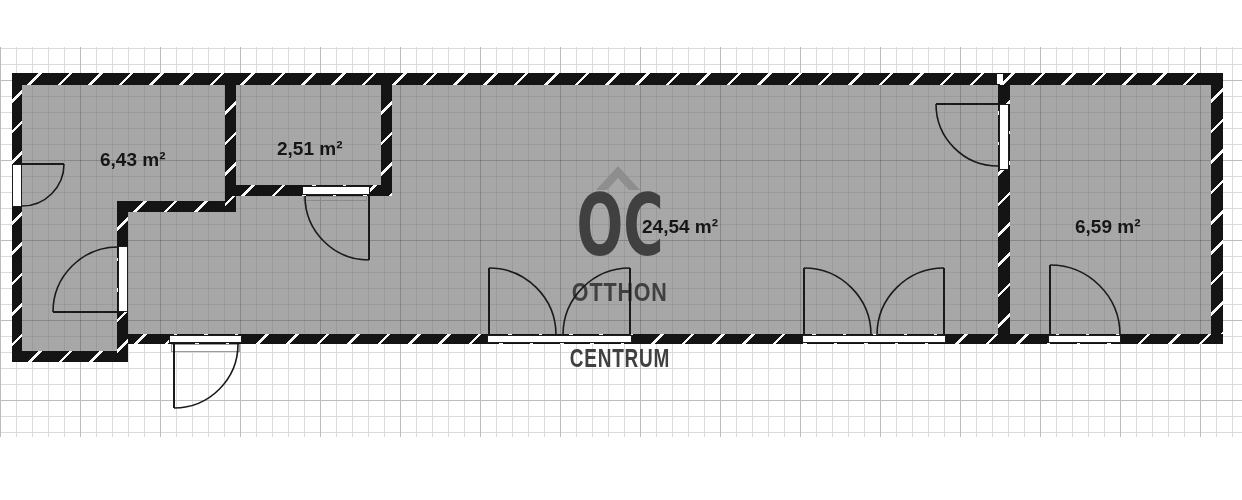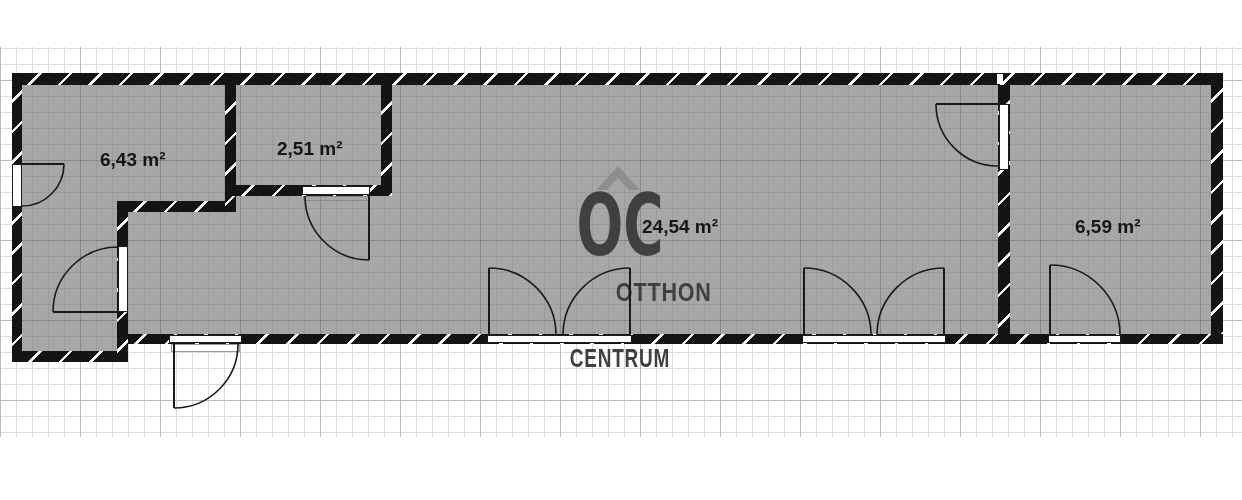--- a/index.html
+++ b/index.html
@@ -77,21 +77,21 @@
   <div class="f" style="left:236px;top:85px;width:145px;height:100px;"></div>
   <div class="f" style="left:392px;top:85px;width:606px;height:250px;"></div>
   <div class="f" style="left:128px;top:212px;width:264px;height:123px;"></div>
   <div class="f" style="left:236px;top:196px;width:156px;height:16px;"></div>
   <div class="f" style="left:1010px;top:85px;width:201px;height:250px;"></div>
 
   <svg class="wm-chevron" width="1242" height="500">
     <path d="M596,190 L618,166 L640,190 L629,190 L618,178 L607,190 Z" fill="#8e8e8e"></path>
   </svg>
   <div class="wm wm-logo" style="top:182px;"><span>OC</span></div>
-  <div class="wm wm-l1" style="top:280px;text-align:right;"><span>OTTHON</span></div>
+  <div class="wm wm-l1" style="top:280px;"><span>OTTHON</span></div>
   <div class="wm wm-l2" style="top:306px;margin-top:40px;"><span>CENTRUM</span></div>
 
   <div class="threshold" style="left:303px;top:196px;width:64px;height:5px;border:1px solid #8a8a8a;"></div>
   <div class="threshold" style="left:171px;top:344px;width:69px;height:8px;border:1px solid #9a9a9a;background:#ffffff;"></div>
 
   <div class="w" style="left:12px;top:73px;width:1211px;height:12px;"></div>
   <div class="w" style="left:12px;top:73px;width:10px;height:289px;"></div>
   <div class="w" style="left:1211px;top:73px;width:12px;height:271px;"></div>
   <div class="w" style="left:117px;top:334px;width:1106px;height:10px;"></div>
   <div class="w" style="left:12px;top:351px;width:116px;height:11px;"></div>

